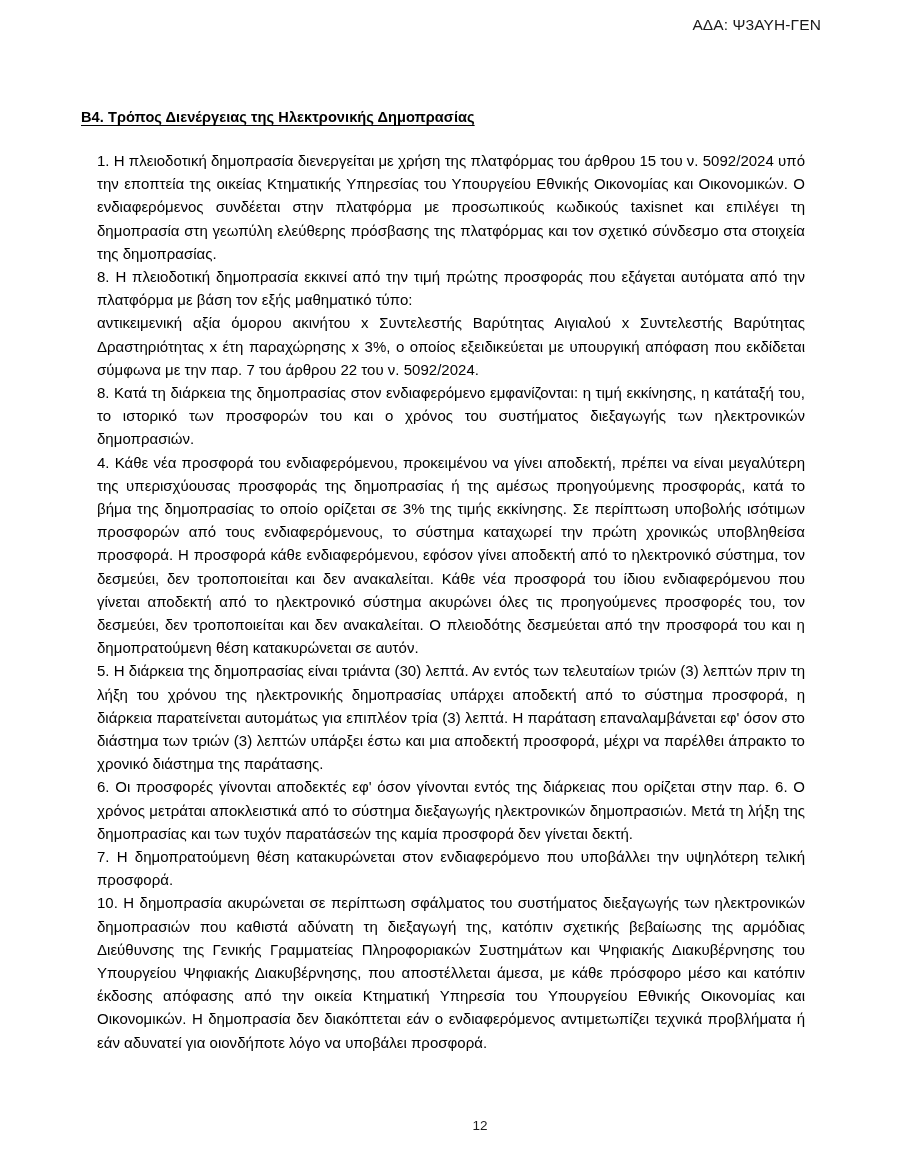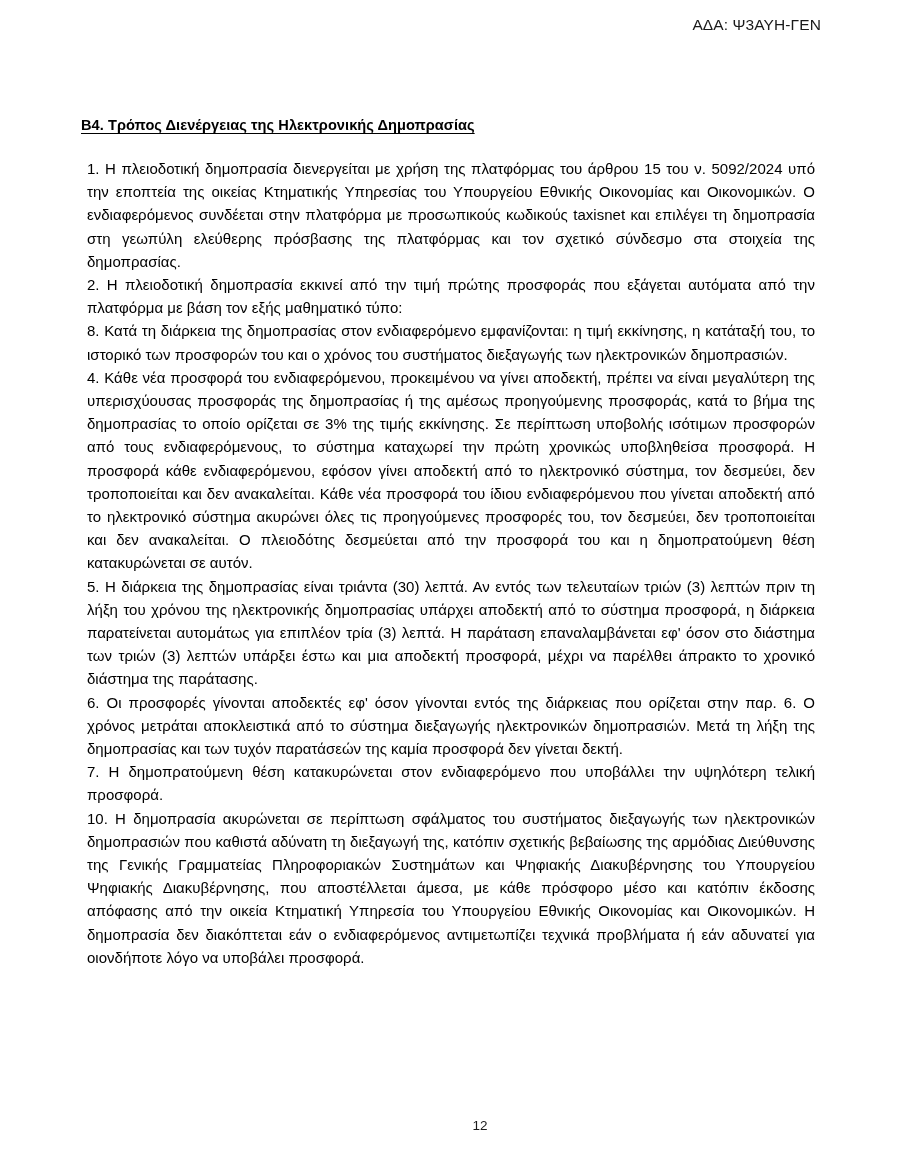--- a/index.html
+++ b/index.html
@@ -36,30 +36,30 @@
     position: absolute;
     top: 100px;
     left: 81px;
     width: 740px;
   }
   .section-title {
     font-size: 14.6px;
     font-weight: bold;
     text-decoration: underline;
     text-underline-offset: 2.5px;
-    margin: 16px 0 22px 0;
+    margin: 8px 0 22px 0;
     letter-spacing: 0.05px;
     line-height: 1.3;
   }
   .body-text {
     font-size: 15px;
     line-height: 23.2px;
     text-align: justify;
     text-justify: inter-word;
-    margin: 6px;
+    margin: 16px;
     color: #000000;
     letter-spacing: 0.02px;
   }
   .body-text p {
     margin: 0;
     text-align: justify;
   }
   .footer-page-number {
     position: absolute;
     bottom: 32px;
@@ -77,21 +77,22 @@
 <div class="page">
 
   <div class="ada-header">ΑΔΑ: Ψ3ΑΥΗ-ΓΕΝ</div>
 
   <div class="content">
 
     <h1 class="section-title">Β4. Τρόπος Διενέργειας της Ηλεκτρονικής Δημοπρασίας</h1>
 
     <div class="body-text">
       <p>1. Η πλειοδοτική δημοπρασία διενεργείται με χρήση της πλατφόρμας του άρθρου 15 του ν. 5092/2024 υπό την εποπτεία της οικείας Κτηματικής Υπηρεσίας του Υπουργείου Εθνικής Οικονομίας και Οικονομικών. Ο ενδιαφερόμενος συνδέεται στην πλατφόρμα με προσωπικούς κωδικούς taxisnet  και επιλέγει τη δημοπρασία στη γεωπύλη ελεύθερης πρόσβασης της πλατφόρμας και τον σχετικό σύνδεσμο στα στοιχεία της δημοπρασίας.</p>
-      <p>2. Η πλειοδοτική δημοπρασία εκκινεί από την τιμή πρώτης προσφοράς που εξάγεται αυτόματα από την πλατφόρμα με βάση τον εξής μαθηματικό τύπο:</p>
+      <p>8. Η πλειοδοτική δημοπρασία εκκινεί από την τιμή πρώτης προσφοράς που εξάγεται αυτόματα από την πλατφόρμα με βάση τον εξής μαθηματικό τύπο:</p>
+      <p>αντικειμενική αξία όμορου ακινήτου x Συντελεστής Βαρύτητας Αιγιαλού x Συντελεστής Βαρύτητας Δραστηριότητας x έτη παραχώρησης x 3%, ο οποίος εξειδικεύεται με υπουργική απόφαση που εκδίδεται σύμφωνα με την παρ. 7 του άρθρου 22 του ν. 5092/2024.</p>
       <p>8. Κατά τη διάρκεια της δημοπρασίας στον ενδιαφερόμενο εμφανίζονται: η τιμή εκκίνησης, η κατάταξή του, το ιστορικό των προσφορών του και ο χρόνος του συστήματος διεξαγωγής των ηλεκτρονικών δημοπρασιών.</p>
       <p>4. Κάθε νέα προσφορά του ενδιαφερόμενου, προκειμένου να γίνει αποδεκτή, πρέπει να είναι μεγαλύτερη της υπερισχύουσας προσφοράς της δημοπρασίας ή της αμέσως προηγούμενης προσφοράς, κατά το βήμα της δημοπρασίας το οποίο ορίζεται σε 3% της τιμής εκκίνησης. Σε περίπτωση υποβολής ισότιμων προσφορών από τους ενδιαφερόμενους, το σύστημα καταχωρεί την πρώτη χρονικώς υποβληθείσα προσφορά. Η προσφορά κάθε ενδιαφερόμενου, εφόσον γίνει αποδεκτή από το ηλεκτρονικό σύστημα, τον δεσμεύει, δεν τροποποιείται και δεν ανακαλείται. Κάθε νέα προσφορά του ίδιου ενδιαφερόμενου που γίνεται αποδεκτή από το ηλεκτρονικό σύστημα ακυρώνει όλες τις προηγούμενες προσφορές του, τον δεσμεύει, δεν τροποποιείται και δεν ανακαλείται. Ο πλειοδότης δεσμεύεται από την προσφορά του και η δημοπρατούμενη θέση κατακυρώνεται σε αυτόν.</p>
       <p>5. Η διάρκεια της δημοπρασίας είναι τριάντα (30) λεπτά. Αν εντός των τελευταίων τριών (3) λεπτών πριν τη λήξη του χρόνου της ηλεκτρονικής δημοπρασίας υπάρχει αποδεκτή από το σύστημα προσφορά, η διάρκεια παρατείνεται αυτομάτως για επιπλέον τρία (3) λεπτά. Η παράταση επαναλαμβάνεται εφ' όσον στο διάστημα των τριών (3) λεπτών υπάρξει έστω και μια αποδεκτή προσφορά, μέχρι να παρέλθει άπρακτο το χρονικό διάστημα της παράτασης.</p>
       <p>6. Οι προσφορές γίνονται αποδεκτές εφ' όσον γίνονται εντός της διάρκειας που ορίζεται στην παρ. 6. Ο χρόνος μετράται αποκλειστικά από το σύστημα διεξαγωγής ηλεκτρονικών δημοπρασιών. Μετά τη λήξη της δημοπρασίας και των τυχόν παρατάσεών της καμία προσφορά δεν γίνεται δεκτή.</p>
       <p>7. Η δημοπρατούμενη θέση κατακυρώνεται στον ενδιαφερόμενο που υποβάλλει την υψηλότερη τελική προσφορά.</p>
       <p>10. Η δημοπρασία ακυρώνεται σε περίπτωση σφάλματος του συστήματος διεξαγωγής των ηλεκτρονικών δημοπρασιών που καθιστά αδύνατη τη διεξαγωγή της, κατόπιν σχετικής βεβαίωσης της αρμόδιας Διεύθυνσης της Γενικής Γραμματείας Πληροφοριακών Συστημάτων και Ψηφιακής Διακυβέρνησης του Υπουργείου Ψηφιακής Διακυβέρνησης, που αποστέλλεται άμεσα, με κάθε πρόσφορο μέσο και κατόπιν έκδοσης απόφασης από την οικεία Κτηματική Υπηρεσία του Υπουργείου Εθνικής Οικονομίας και Οικονομικών. Η δημοπρασία δεν διακόπτεται εάν ο ενδιαφερόμενος αντιμετωπίζει τεχνικά προβλήματα  ή εάν αδυνατεί για οιονδήποτε λόγο να υποβάλει προσφορά.</p>
     </div>
 
   </div>
 

